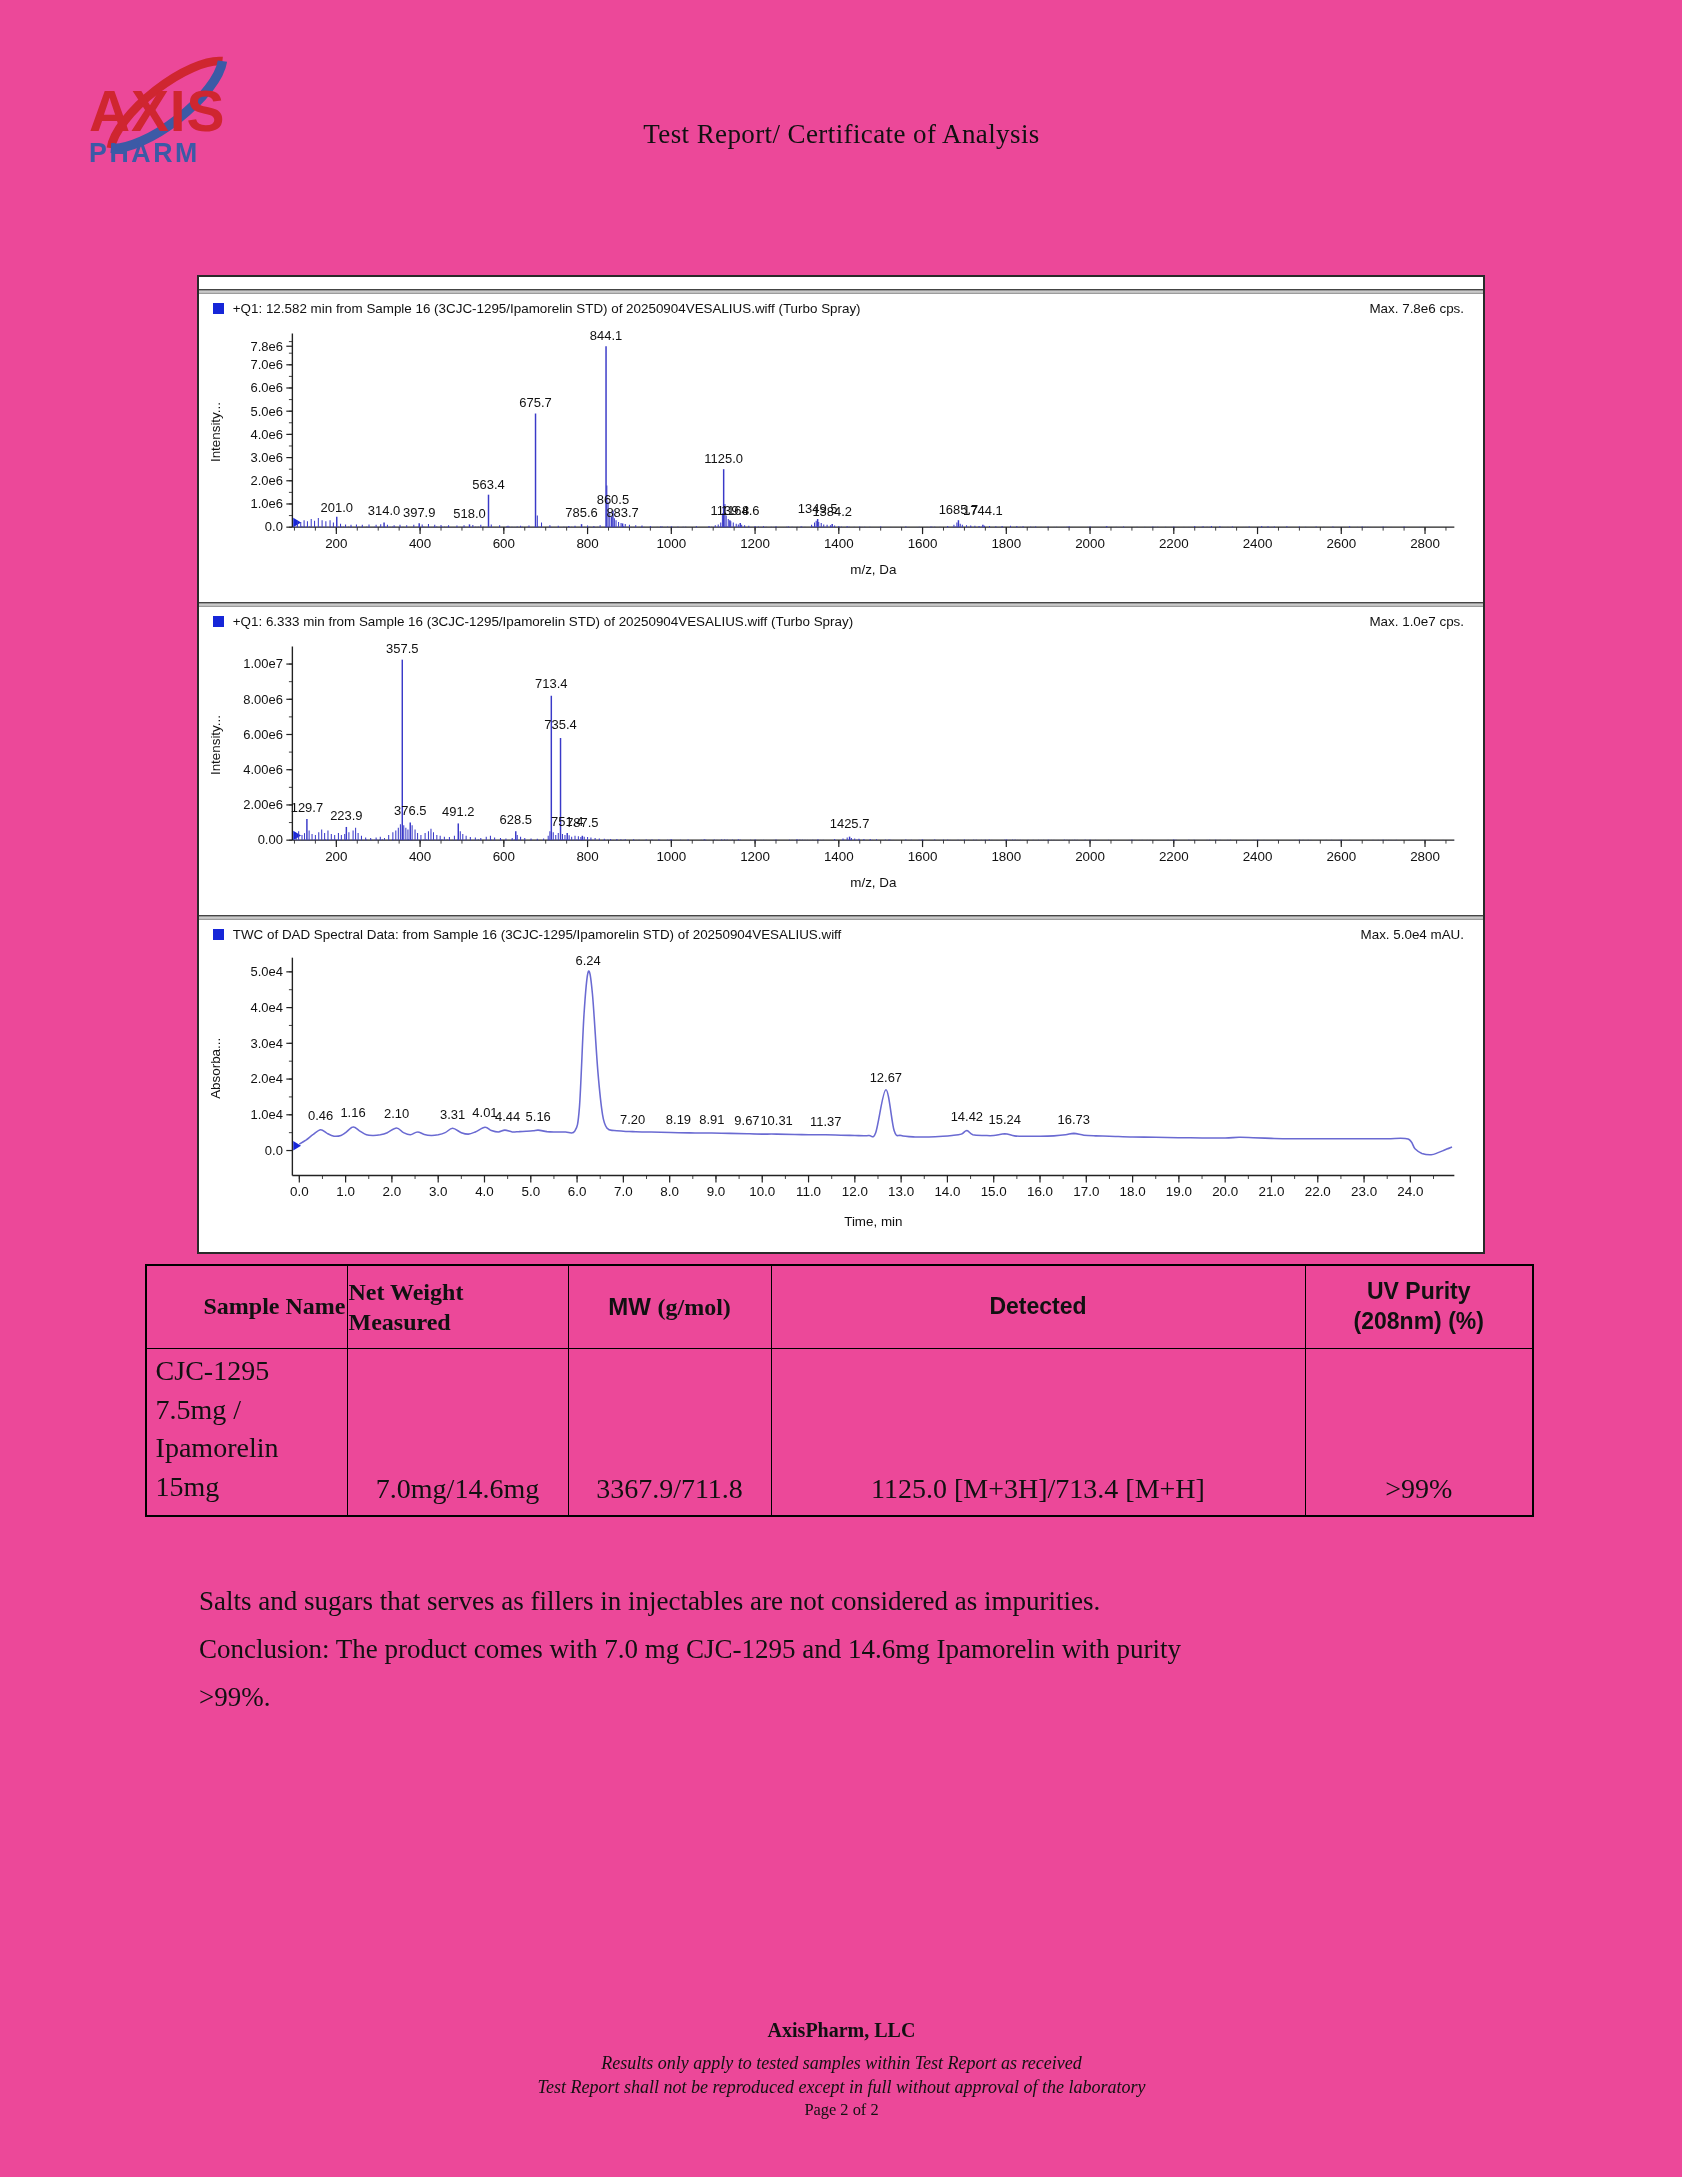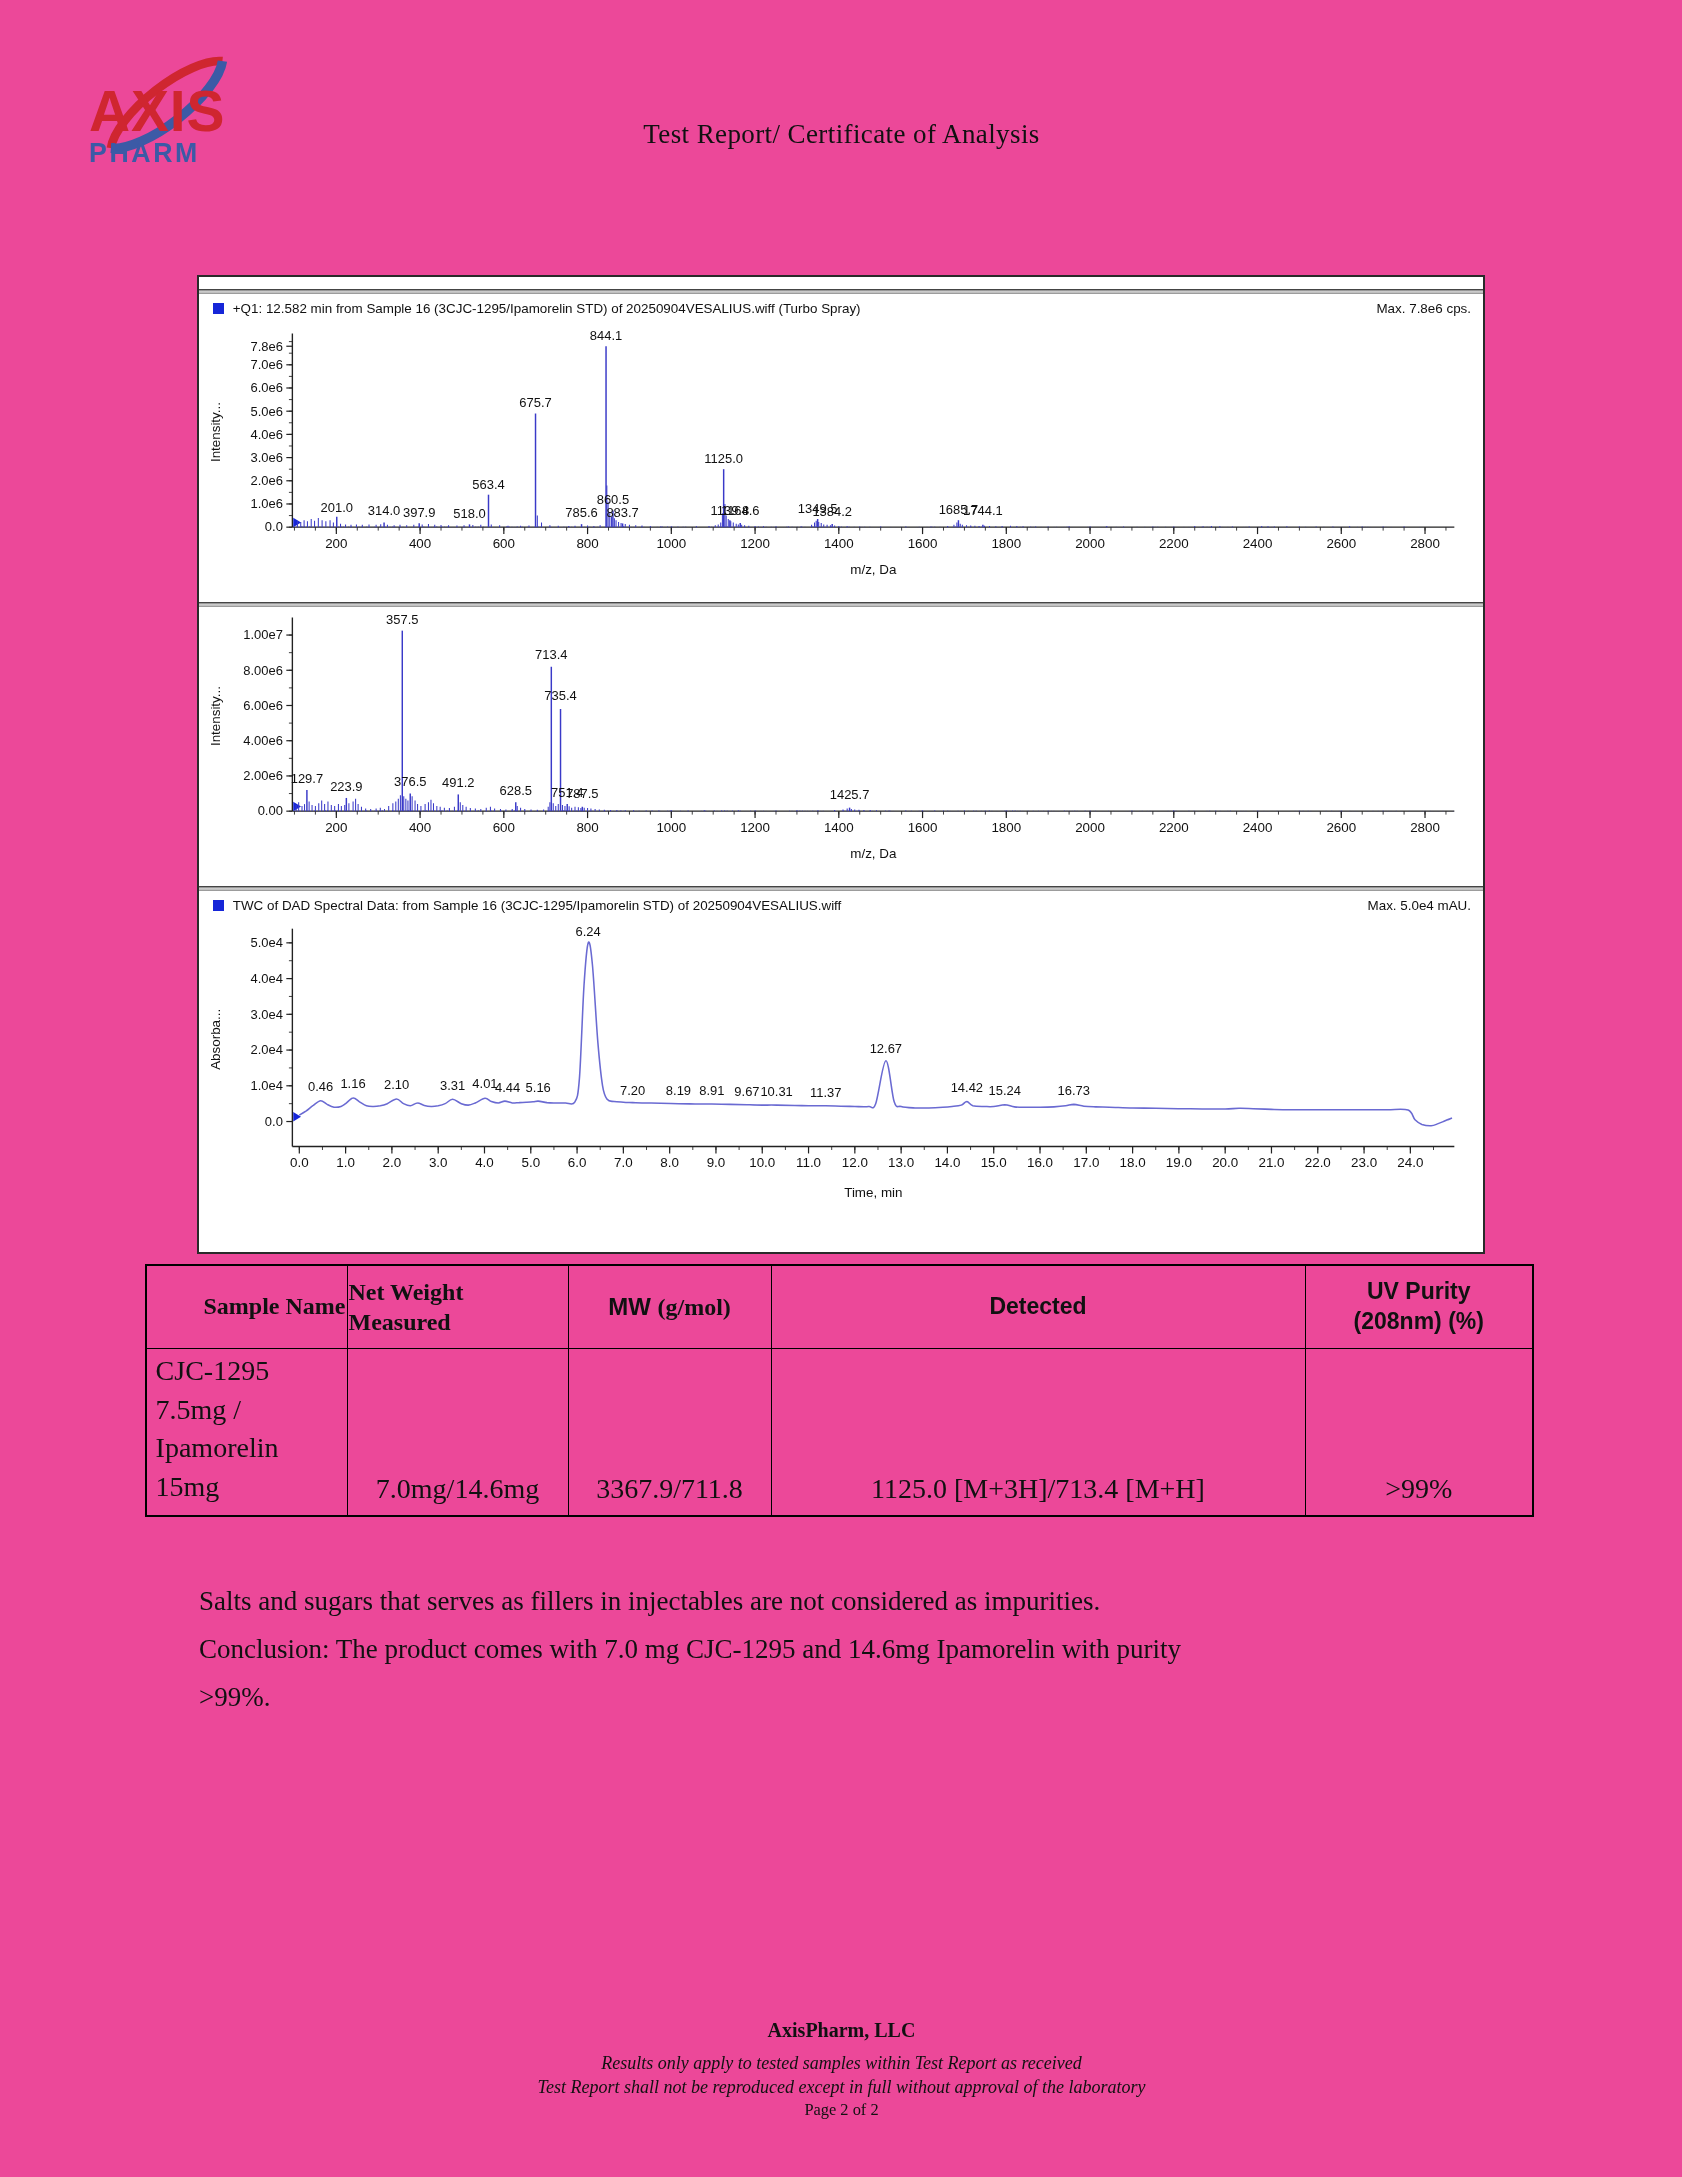--- a/index.html
+++ b/index.html
@@ -12,21 +12,21 @@
   .chart-box{position:absolute;left:197px;top:275px;width:1288px;height:979px;
         border:2.6px solid #2a2a2a;box-sizing:border-box;background:#fff;}
   .panel{position:relative;width:100%;}
   .sep{height:4.3px;background:linear-gradient(#7e7e7e,#d9d9d9 45%,#8a8a8a);
         border-top:0.9px solid #444;margin-top:8.6px;}
   .panel:first-child .sep{margin-top:12px;}
   .panel-header{display:flex;align-items:center;height:29px;
         font-family:"Liberation Sans",sans-serif;font-size:13.4px;color:#111;}
   .sq{width:11.2px;height:11.2px;background:#1626d8;margin:0 8.6px 0 14px;flex:0 0 auto;}
   .ph-title{flex:1 1 auto;white-space:nowrap;overflow:hidden;}
-  .ph-max{flex:0 0 auto;margin-right:12px;}
+  .ph-max{flex:0 0 auto;margin-right:19px;}
   .chart{display:block;}
   
   table.results{position:absolute;left:145px;top:1264px;width:1387px;border-collapse:collapse;
         table-layout:fixed;}
   table.results td,table.results th{border:1.7px solid #000;box-sizing:border-box;}
   table.results{border:2.6px solid #000;}
   th.h-sample{font-family:"Liberation Serif",serif;font-size:24px;font-weight:bold;text-align:right;}
   th.h-nw{font-family:"Liberation Serif",serif;font-size:24px;font-weight:bold;text-align:left;line-height:1.25;}
   th.h-mw{font-size:24px;font-weight:bold;text-align:center;}
   th.h-mw .mw-a{font-family:"Liberation Sans",sans-serif;text-align:center;}
@@ -632,20 +632,25 @@
           <text x="732.3909189189189" y="222.8048780487805" text-anchor="middle" font-family="Liberation Sans, sans-serif" font-size="15" fill="#111">1384.2</text>
           <line x1="878.4147027027027" y1="236" x2="878.4147027027027" y2="227.9512195121951" stroke="#3a3ac8" stroke-width="1.7"></line>
           <text x="878.4147027027027" y="220.65853658536585" text-anchor="middle" font-family="Liberation Sans, sans-serif" font-size="15" fill="#111">1685.7</text>
           <line x1="906.6992432432432" y1="236" x2="906.6992432432432" y2="233.3170731707317" stroke="#3a3ac8" stroke-width="1.7"></line>
           <text x="906.6992432432432" y="222.2682926829268" text-anchor="middle" font-family="Liberation Sans, sans-serif" font-size="15" fill="#111">1744.1</text>
         </svg>
     </section>
 
     <section class="panel">
       <div class="sep"></div>
+      <div class="panel-header">
+        <span class="sq"></span>
+        <span class="ph-title">+Q1: 6.333 min from Sample 16 (3CJC-1295/Ipamorelin STD) of 20250904VESALIUS.wiff (Turbo Spray)</span>
+        <span class="ph-max">Max. 1.0e7 cps.</span>
+      </div>
       <svg id="chart-1" class="chart" width="1283" height="270" viewBox="0 0 1484 312">
           <line x1="108" y1="12" x2="108" y2="236" stroke="#222" stroke-width="1.6"></line>
           <line x1="108" y1="236" x2="1452" y2="236" stroke="#222" stroke-width="1.6"></line>
           <line x1="108" y1="236" x2="104" y2="236" stroke="#222" stroke-width="1"></line>
           <line x1="108" y1="215.62962962962962" x2="104" y2="215.62962962962962" stroke="#222" stroke-width="1"></line>
           <line x1="108" y1="195.25925925925927" x2="104" y2="195.25925925925927" stroke="#222" stroke-width="1"></line>
           <line x1="108" y1="174.8888888888889" x2="104" y2="174.8888888888889" stroke="#222" stroke-width="1"></line>
           <line x1="108" y1="154.51851851851853" x2="104" y2="154.51851851851853" stroke="#222" stroke-width="1"></line>
           <line x1="108" y1="134.14814814814815" x2="104" y2="134.14814814814815" stroke="#222" stroke-width="1"></line>
           <line x1="108" y1="113.7777777777778" x2="104" y2="113.7777777777778" stroke="#222" stroke-width="1"></line>

